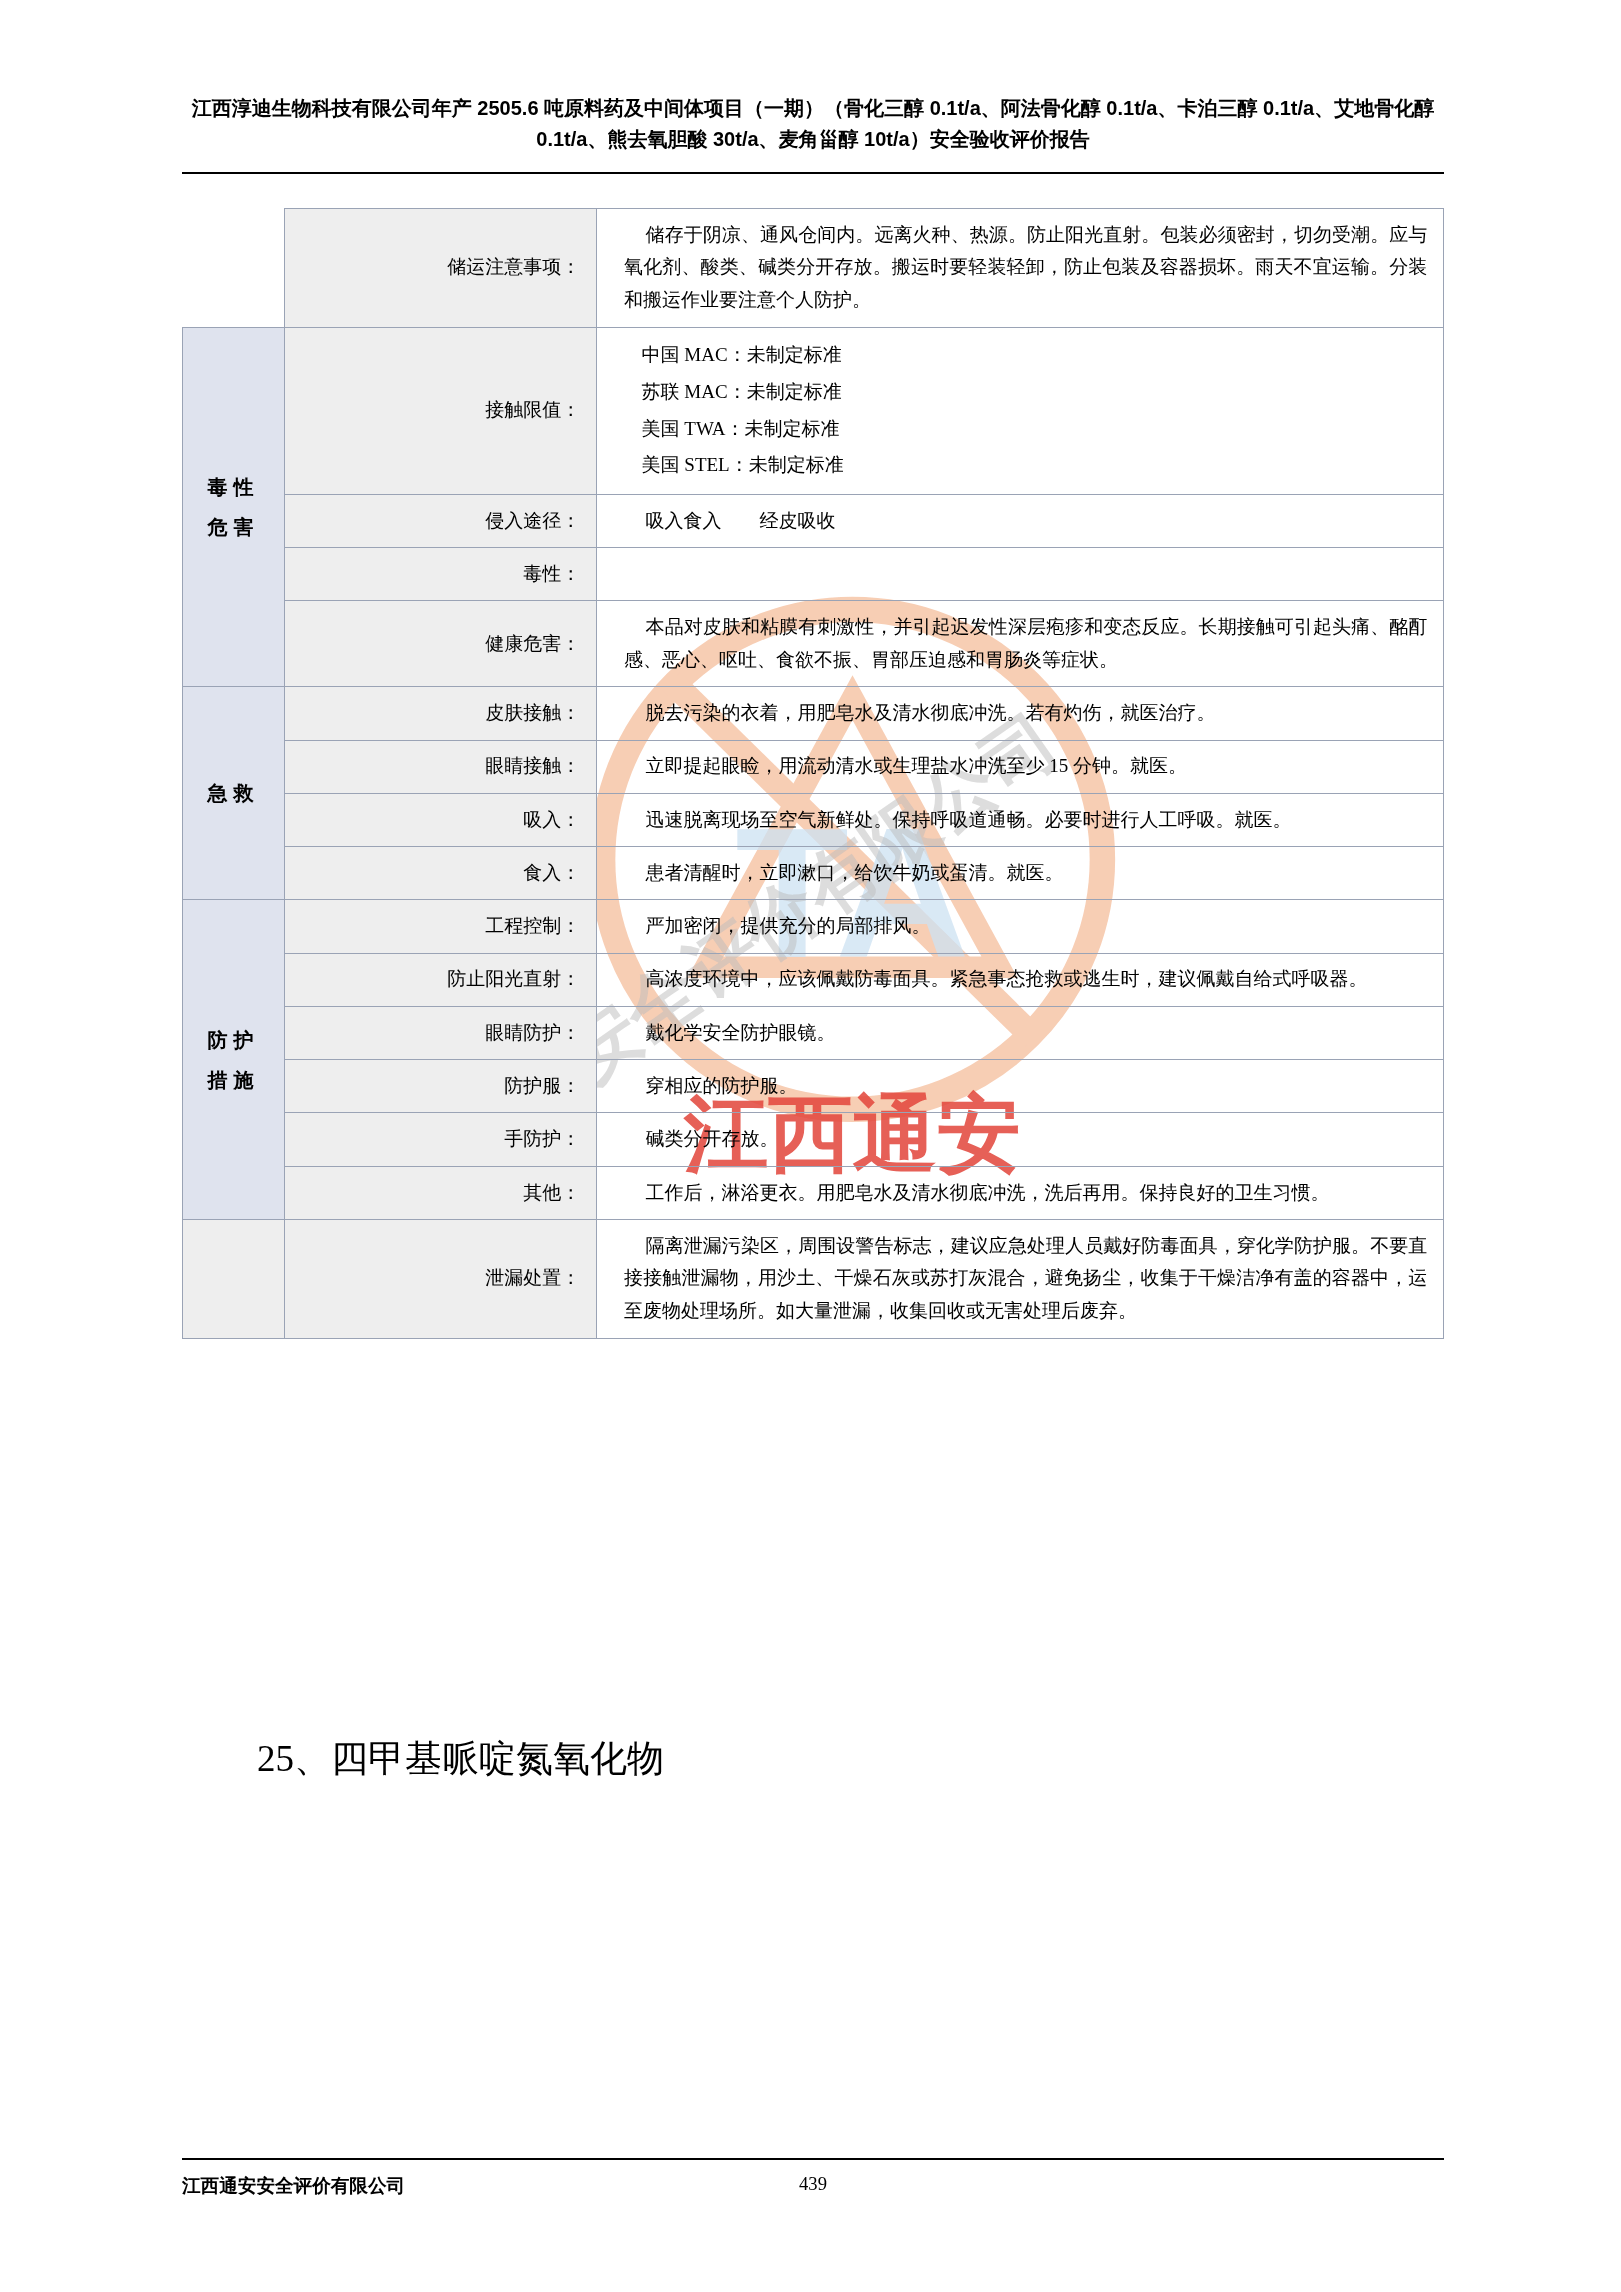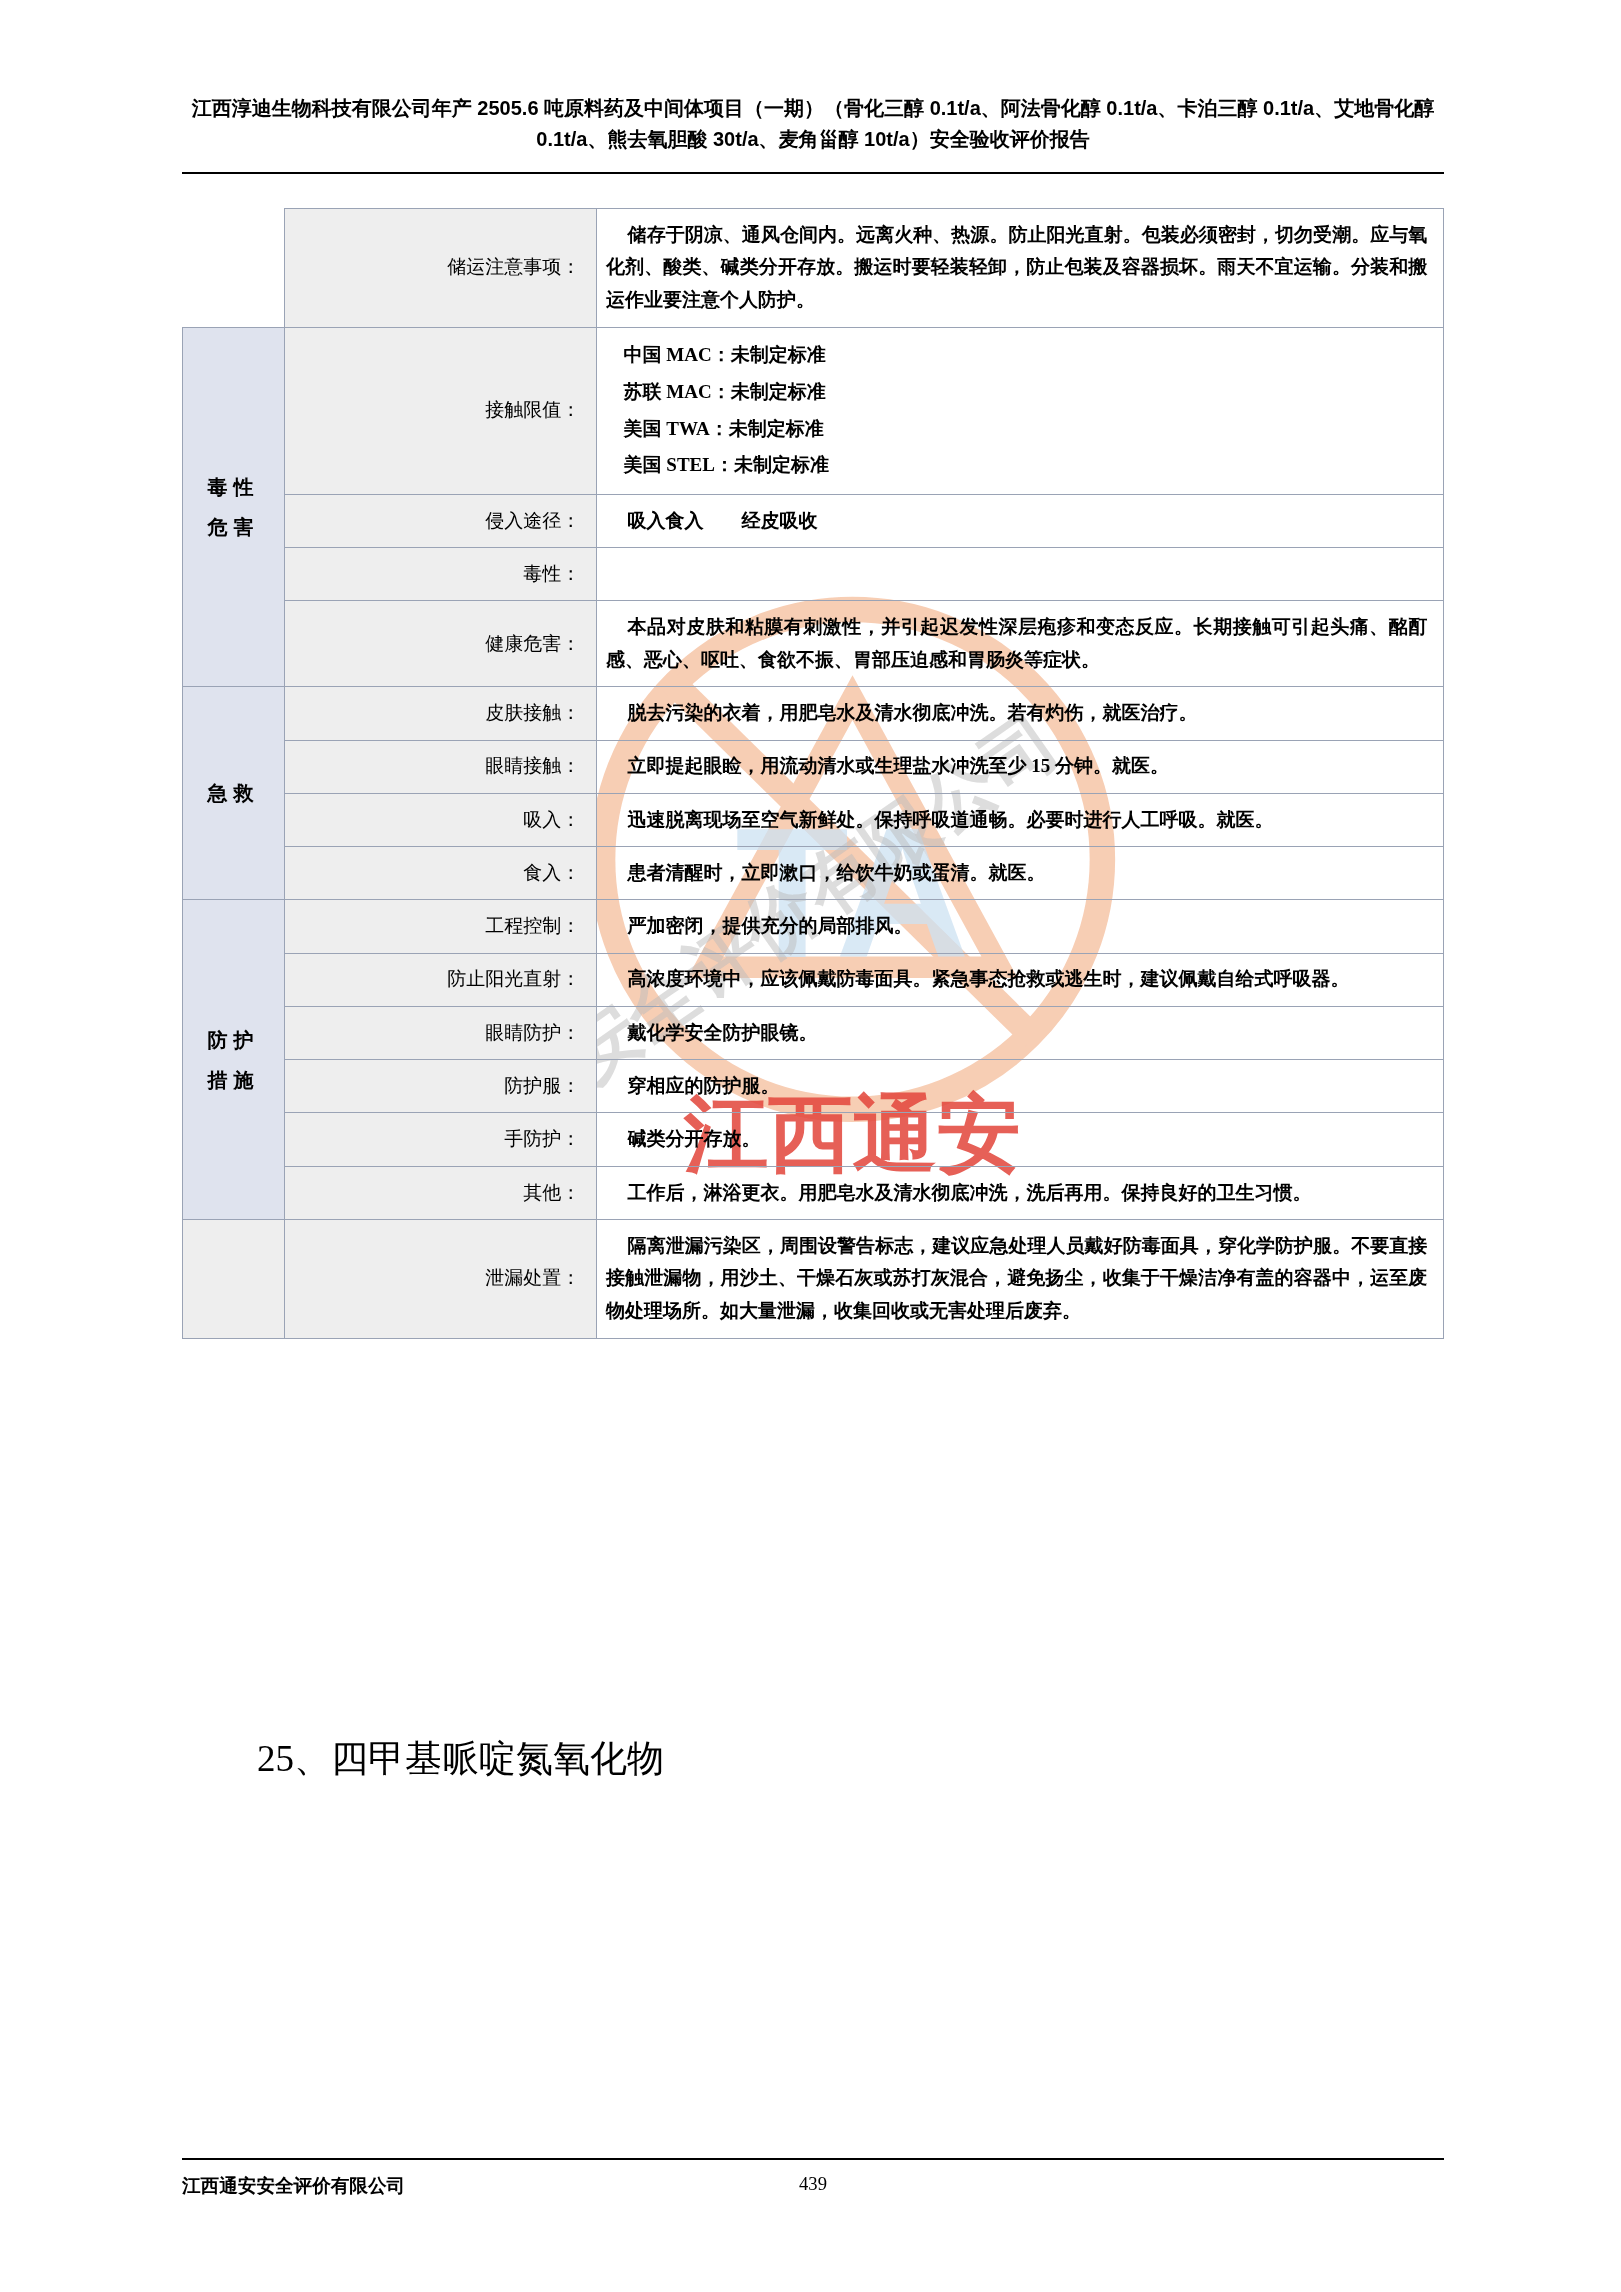--- a/index.html
+++ b/index.html
@@ -119,23 +119,22 @@
   }
   td.col-label {
     width: 312px;
     background: #eeeeee;
     text-align: right;
     padding-right: 15.7px;
   }
   td.col-value {
     background: transparent;
     text-align: justify;
-    padding-left: 9px;
+    padding-left: 27px;
     padding-right: 15.7px;
-    font-weight: bold;
   }
   td.col-value p {
     margin: 0;
   }
   td.col-value p.indent {
     text-indent: 21.6px;
   }
   .limit-line {
     margin: 0;
     padding: 2px 0;

